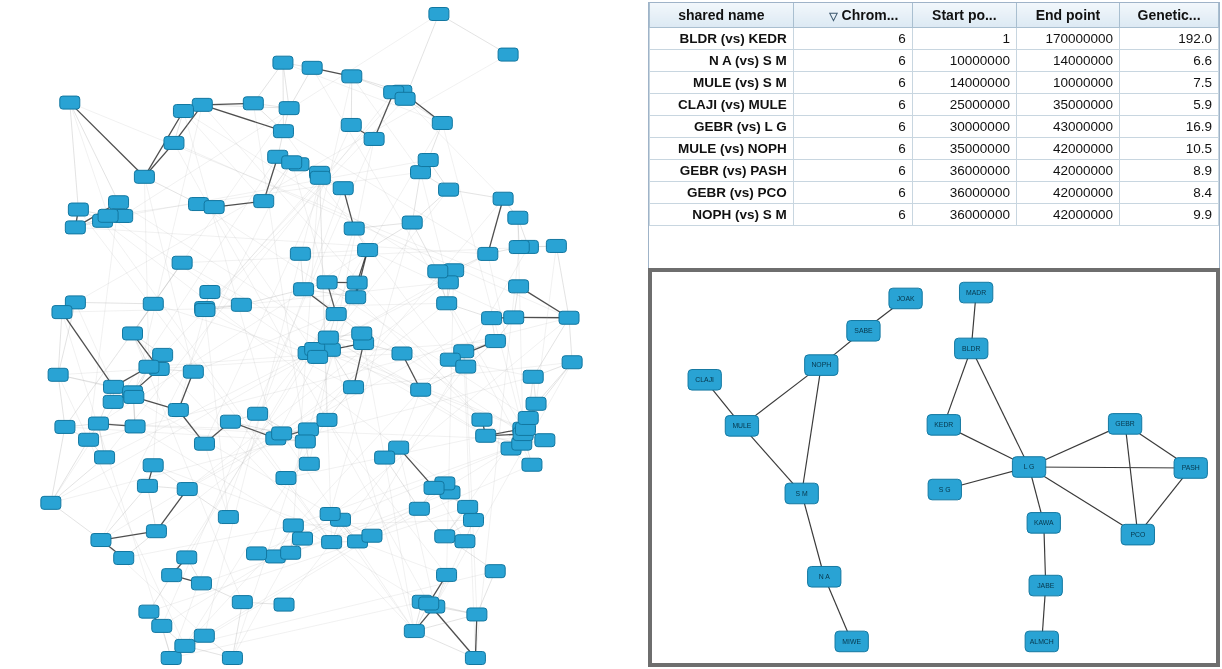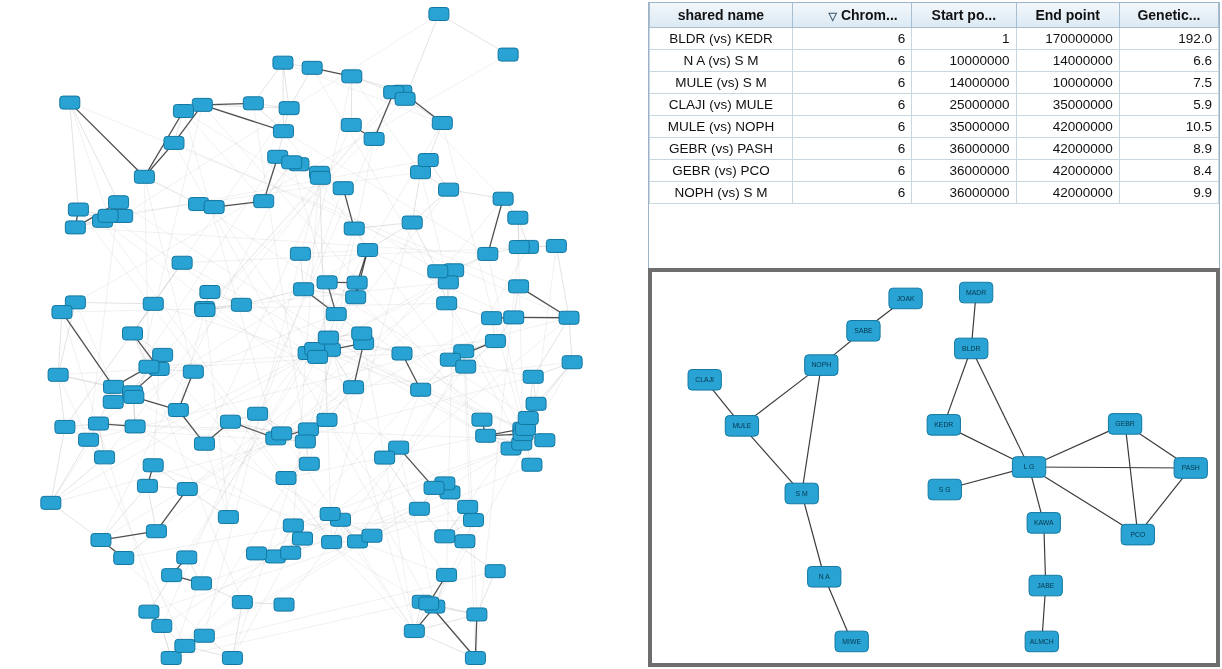--- a/index.html
+++ b/index.html
@@ -60,21 +60,21 @@
   table.data-table th.col-end { width: 108px; margin-top: 39px; }
   table.data-table th.col-gen { width: 104px; }
   table.data-table td {
     border: 1px solid #c8d6e0;
     height: 21px;
     padding: 0 6px;
     white-space: nowrap;
     background: #ffffff;
   }
   td.num { text-align: right; }
-  td.txt { text-align: center; }
+  td.txt { text-align: right; font-weight: bold; }
   .filter-icon {
     display: inline-block;
     margin-right: 4px;
     color: #3f5a70;
     font-size: 11px;
     vertical-align: middle;
   }
 
   
   #sub-network-panel {
@@ -1101,20 +1101,27 @@
           <td class="num">7.5</td>
         </tr>
         <tr>
           <td class="txt">CLAJI (vs) MULE</td>
           <td class="num">6</td>
           <td class="num">25000000</td>
           <td class="num">35000000</td>
           <td class="num">5.9</td>
         </tr>
         <tr>
+          <td class="txt">GEBR (vs) L G</td>
+          <td class="num">6</td>
+          <td class="num">30000000</td>
+          <td class="num">43000000</td>
+          <td class="num">16.9</td>
+        </tr>
+        <tr>
           <td class="txt">MULE (vs) NOPH</td>
           <td class="num">6</td>
           <td class="num">35000000</td>
           <td class="num">42000000</td>
           <td class="num">10.5</td>
         </tr>
         <tr>
           <td class="txt">GEBR (vs) PASH</td>
           <td class="num">6</td>
           <td class="num">36000000</td>

